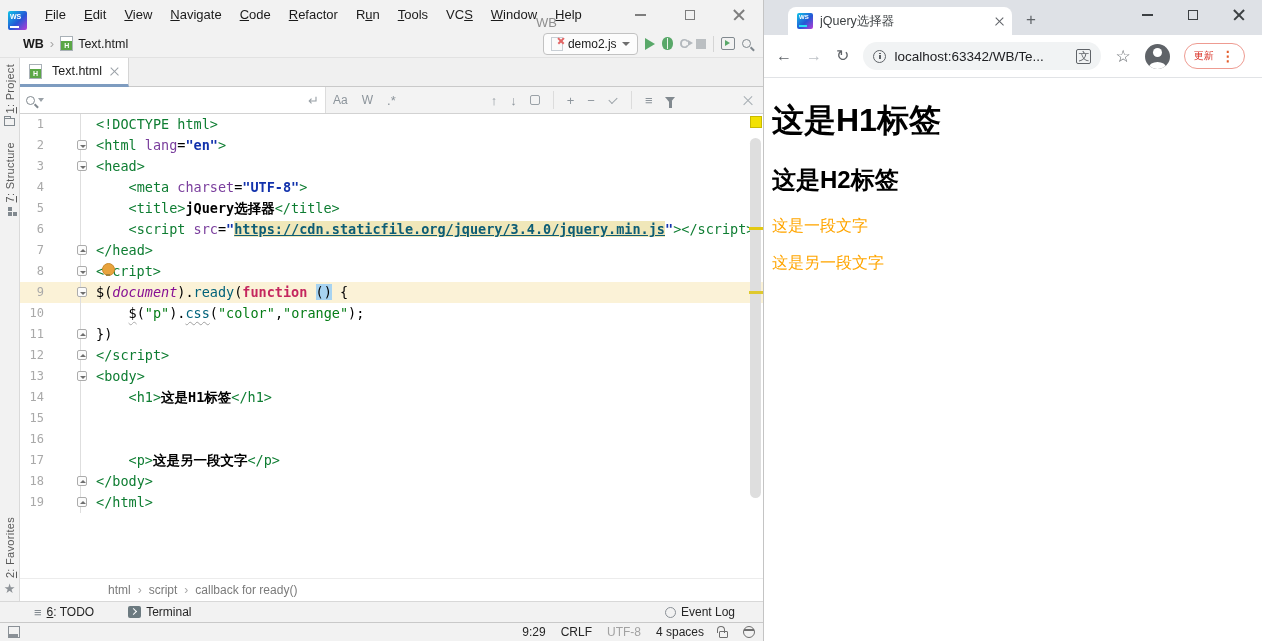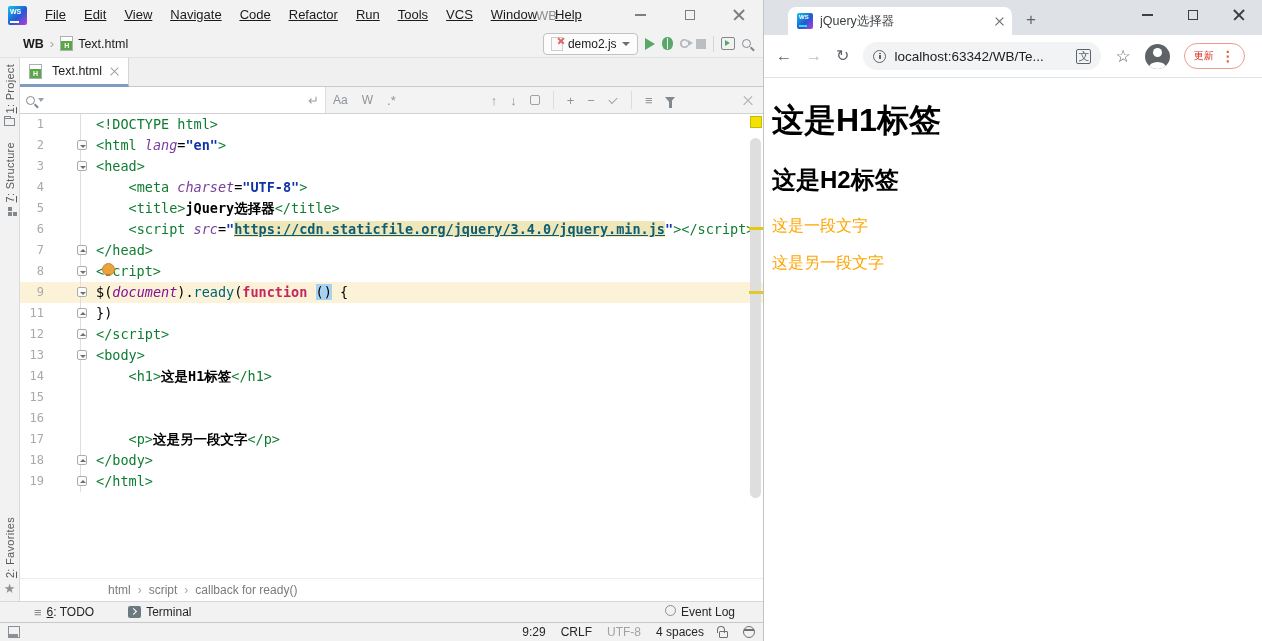--- a/index.html
+++ b/index.html
@@ -3,21 +3,21 @@
 <meta charset="utf-8">
 <style>
   * { box-sizing: border-box; margin: 0; padding: 0; }
   html,body { font-family: "Liberation Sans", sans-serif; }
   .screen { width:1262px; height:641px; display:flex; background:#fff; overflow:hidden; position:relative; }
 
   
   .ide { width:764px; height:641px; display:flex; flex-direction:column; background:#F2F2F2; border-right:1px solid #C4C4C4; }
 
   
-  .titlebar { height:30px; display:flex; align-items:center; font-size:13px; color:#1b1b1b; position:relative; flex:0 0 auto;text-decoration:underline; }
+  .titlebar { height:30px; display:flex; align-items:flex-end; font-size:13px; color:#1b1b1b; position:relative; flex:0 0 auto; }
   .ws-logo { width:19px; height:19px; margin:0 9px 0 8px; background:linear-gradient(135deg,#10C5E8 0%,#2457D6 55%,#B93CD6 100%); position:relative; border-radius:2px; }
   .ws-logo span { position:absolute; left:2px; top:2px; font-size:7px; font-weight:bold; color:#fff; letter-spacing:0; }
   .ws-logo i { position:absolute; left:2px; bottom:2px; width:9px; height:2px; background:#fff; }
   .menus { display:flex; height:100%; }
   .menu-item { padding:0 9px; line-height:30px; cursor:default; }
   .menu-item u { text-decoration:underline; }
   .wb-faint { position:absolute; left:536px; color:#8E8E8E; }
   .winctl { position:absolute; right:0; top:0; height:30px; display:flex; }
   .wbtn { width:49px; height:30px; display:flex; align-items:center; justify-content:center; }
   .ic-min { width:11px; height:1.5px; background:#7E7E7E; }
@@ -95,21 +95,21 @@
   .ln { width:34px; padding-right:10px; text-align:right; color:#A9A9A9; font-size:12px; flex:0 0 auto; }
   .fold { width:36px; flex:0 0 auto; position:relative; }
   .fold::before { content:""; position:absolute; left:26px; top:0; bottom:0; width:1px; background:#DEDEDE; }
   .fm { position:absolute; right:3px; top:5px; width:10px; height:10px; border:1px solid #ACACAC; border-radius:2px; background:#FBFBFB; z-index:2; }
   .fm::after { content:""; position:absolute; left:2px; border-left:3px solid transparent; border-right:3px solid transparent; }
   .fm.down::after { top:3.5px; border-top:3.5px solid #6F6F6F; }
   .fm.up::after { top:2.5px; border-bottom:3.5px solid #6F6F6F; }
   .code { white-space:pre; padding-left:6px; color:#000; }
   .row.cur { background:var(--c-current_line_bg,#FBF2D7); }
   .tg { color:var(--c-tag,#0E7D32); }
-  .at { color:var(--c-attr,#7A3E9D);font-style:italic; }
+  .at { color:var(--c-attr,#7A3E9D); }
   .av { color:var(--c-attr_value,#1232AC); font-weight:bold; }
   .st { color:var(--c-string,#067D17); }
   .kw { color:var(--c-keyword,#C4265E); font-weight:bold; }
   .vr { color:var(--c-variable,#871094); font-style:italic; }
   .mt { color:var(--c-method,#00627A); }
   .lk { color:var(--c-link,#0D5D75); font-weight:bold; text-decoration:underline; background:var(--c-link_bg,#F0E7B9); }
   .bd { font-weight:bold; color:#000; }
   .hp { background:var(--c-paren_bg,#A7D3F1); }
   .sq { text-decoration:underline wavy 1px #ABABAB; text-underline-offset:3px; }
   .dt { text-decoration:underline wavy 1px #9F9F9F; text-underline-offset:3px; }
@@ -126,21 +126,21 @@
   .crumbs { height:23px; background:#fff; border-top:1px solid #ECECEC; display:flex; align-items:center; padding-left:88px; font-size:12px; color:#7B7B7B; gap:7px; flex:0 0 auto; }
   .crumb-sep { color:#A8A8A8; }
 
   
   .toolbar-bottom { height:21px; background:#F2F2F2; border-top:1px solid #D8D8D8; display:flex; align-items:center; font-size:12px; color:#262626; flex:0 0 auto; }
   .tw { display:flex; align-items:center; gap:5px; margin-left:34px; }
   .tw u { text-decoration:underline; }
   .lines-ic { color:#81898F; font-size:13px; }
   .term-ic { width:13px; height:12px; background:#6C7A80; border-radius:2px; position:relative; }
   .term-ic::before { content:""; position:absolute; left:3px; top:3px; width:4px; height:4px; border-right:1.4px solid #fff; border-bottom:1.4px solid #fff; transform:rotate(-45deg); }
-  .eventlog { margin-left:auto; margin-right:28px; display:flex; align-items:flex-start; gap:5px; }
+  .eventlog { margin-left:auto; margin-right:28px; display:flex; align-items:center; gap:5px; }
   .balloon-ic { width:11px; height:11px; border:1.4px solid #8A9096; border-radius:50%; }
 
   
   .statusbar { height:19px; background:#F2F2F2; border-top:1px solid #C9C9C9; display:flex; align-items:center; font-size:12px; color:#262626; padding:0 8px 0 8px; flex:0 0 auto; }
   .switcher { width:12px; height:12px; border:1.4px solid #8A9096; position:relative; }
   .switcher::after { content:""; position:absolute; left:0; bottom:0; width:9px; height:3px; background:#8A9096; }
   .status-right { margin-left:auto; display:flex; align-items:center; gap:15px; }
   .dim { color:#A2A2A2; }
   .lock-ic { width:9px; height:7px; border:1.4px solid #6F6F6F; border-radius:1px; position:relative; margin-top:4px; }
   .lock-ic::before { content:""; position:absolute; left:-3px; top:-6px; width:6px; height:6px; border:1.4px solid #6F6F6F; border-bottom:none; border-radius:4px 4px 0 0; }
@@ -357,20 +357,25 @@
               <span class="code"><span class="tg">&lt;</span><span class="bulb"></span><span class="tg">cript&gt;</span></span>
             </div>
             <div class="row cur">
               <span class="ln">9</span>
               <span class="fold">
                 <span class="fm down"></span>
               </span>
               <span class="code"><span class="pl">$(</span><span class="vr">document</span><span class="pl">).</span><span class="mt">ready</span><span class="pl">(</span><span class="kw">function</span><span class="pl"> </span><span class="hp">()</span><span class="pl"> {</span></span>
             </div>
             <div class="row">
+              <span class="ln">10</span>
+              <span class="fold"></span>
+              <span class="code"><span class="pl">    </span><span class="pl sq">$</span><span class="pl">(</span><span class="st">"p"</span><span class="pl">).</span><span class="mt dt">css</span><span class="pl">(</span><span class="st">"color"</span><span class="pl">,</span><span class="st">"orange"</span><span class="pl">);</span></span>
+            </div>
+            <div class="row">
               <span class="ln">11</span>
               <span class="fold">
                 <span class="fm up"></span>
               </span>
               <span class="code"><span class="pl">})</span></span>
             </div>
             <div class="row">
               <span class="ln">12</span>
               <span class="fold">
                 <span class="fm up"></span>

